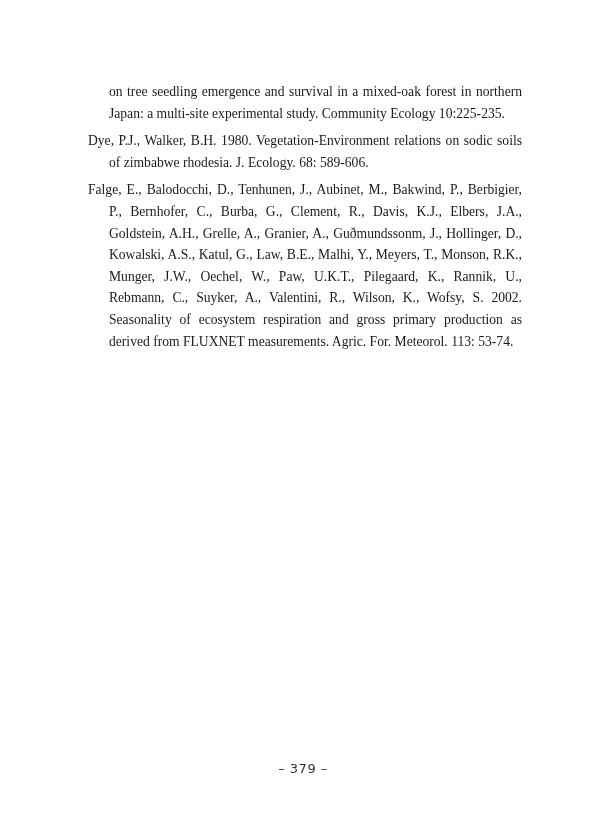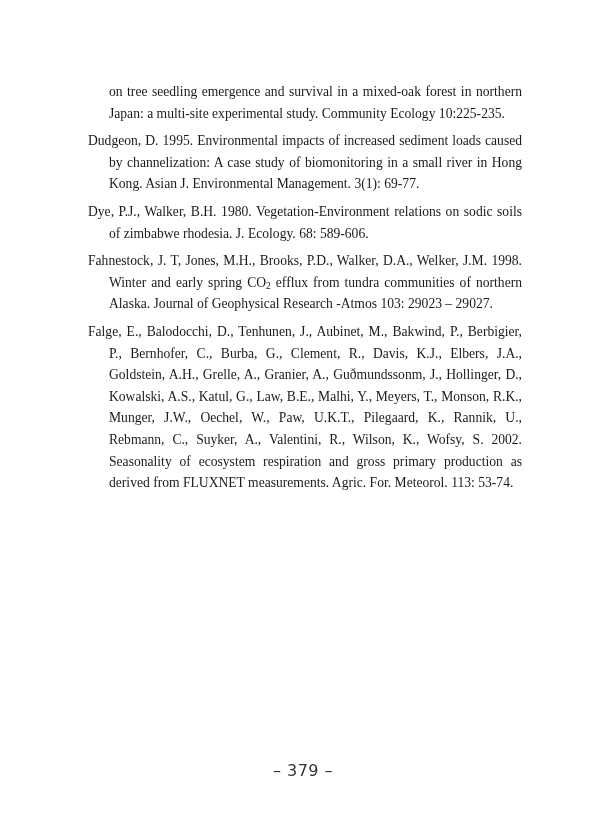--- a/index.html
+++ b/index.html
@@ -5,27 +5,25 @@
   html, body { margin: 0; padding: 0; background: #ffffff; }
   body { width: 606px; height: 840px; position: relative; overflow: hidden;
          font-family: "DejaVu Serif", "Liberation Serif", serif; color: #1a1a1a; }
   .page { position: absolute; left: 88px; top: 62px; width: 434px; margin-top: 19px; }
   .ref { font-size: 12.4px; line-height: 21.6px; text-align: justify;
          padding-left: 21px; text-indent: -21px; margin: 0 0 6px 0;
          font-family: "Liberation Serif", "DejaVu Serif", serif; font-size: 13.6px; }
   .ref.cont { text-indent: 0; }
   .footer { position: absolute; left: 0; width: 606px; top: 761px;
             text-align: center; font-family: "DejaVu Sans", sans-serif;
-            font-size: 16px; color: #333; letter-spacing: 0.5px; }
+            font-size: 13px; color: #333; letter-spacing: 0.5px; }
   sub { font-size: 0.7em; vertical-align: -0.25em; line-height: 0; }
 </style>
 </head>
 <body>
 
 <div class="page">
   <p class="ref cont">on tree seedling emergence and survival in a mixed-oak forest in northern Japan: a multi-site experimental study. Community Ecology 10:225-235.</p>
-  <p class="ref">Dudgeon, D. 1995. Environmental impacts of increased sediment loads caused by  channelization: A case study of biomonitoring in a small river in Hong Kong.  Asian J. Environmental Management. 3(1): 69-77.</p>
   <p class="ref">Dye, P.J., Walker, B.H. 1980. Vegetation-Environment relations on sodic soils of zimbabwe rhodesia. J. Ecology. 68: 589-606.</p>
-  <p class="ref"><span>Fahnestock, J. T, Jones, M.H., Brooks, P.D., Walker, D.A., Welker, J.M. 1998. Winter and early spring CO</span><sub>2</sub><span> efflux from tundra communities of northern Alaska. Journal of Geophysical Research -Atmos 103: 29023 – 29027.</span></p>
   <p class="ref">Falge, E., Balodocchi, D., Tenhunen, J., Aubinet, M., Bakwind, P., Berbigier, P.,  Bernhofer, C., Burba, G., Clement, R., Davis, K.J., Elbers, J.A., Goldstein, A.H., Grelle, A., Granier, A., Guðmundssonm, J., Hollinger, D., Kowalski, A.S., Katul, G., Law, B.E., Malhi, Y., Meyers, T., Monson, R.K., Munger, J.W., Oechel, W., Paw, U.K.T., Pilegaard, K., Rannik, U., Rebmann, C., Suyker, A., Valentini, R., Wilson, K., Wofsy, S. 2002. Seasonality of ecosystem respiration and gross primary production as derived from FLUXNET measurements. Agric. For. Meteorol. 113: 53-74.</p>
 </div>
 
 <div class="footer">– 379 –</div>
 
 </body></html>

